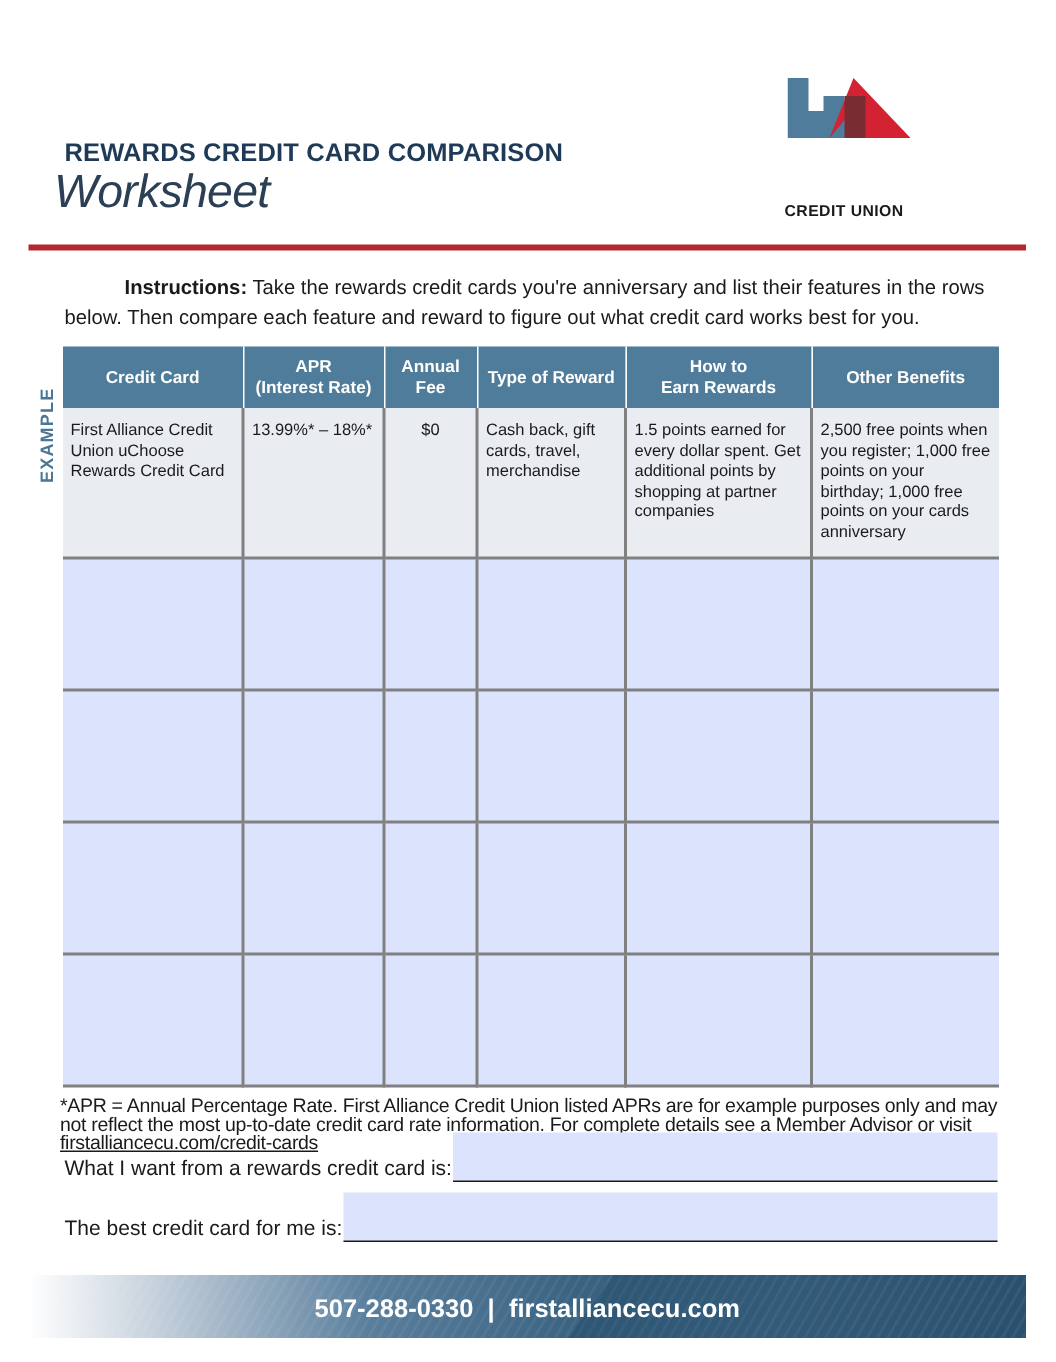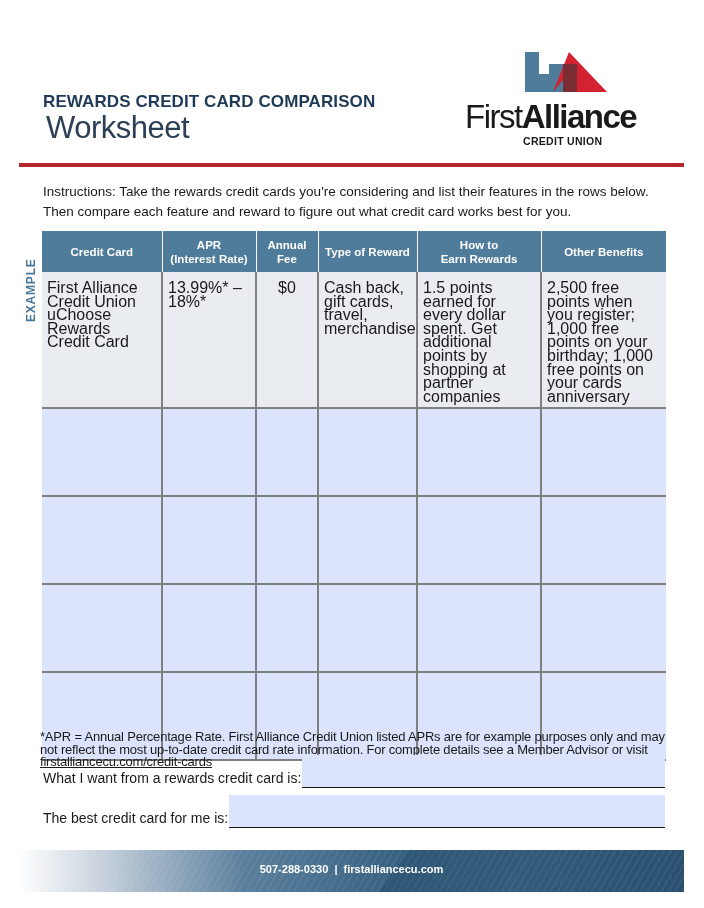--- a/index.html
+++ b/index.html
@@ -4,43 +4,43 @@
 <style>
   * { box-sizing: border-box; margin: 0; padding: 0; }
   html, body { width: 704px; height: 908px; background: #ffffff; overflow: hidden; }
   body { position: relative; font-family: "Liberation Sans", sans-serif; color: #1a1a1a; }
 
   .title-main {
     position: absolute; left: 43px; top: 92px;
     font-size: 17px; font-weight: bold; color: #1f3a56; letter-spacing: 0.1px;
   }
   .title-sub {
-    position: absolute; left: 46px; top: 110px;
+    position: absolute; left: 36px; top: 110px;
     font-size: 31px; font-weight: normal; color: #2b3f55; letter-spacing: -0.5px;
-    font-family: "Liberation Sans", sans-serif; -webkit-text-stroke: 0;
+    font-family: "Liberation Sans", sans-serif; font-style: italic; -webkit-text-stroke: 0;
   }
   .logo { position: absolute; left: 463px; top: 50px; width: 200px; height: 100px; }
   .logo-mark { position: absolute; left: 62px; top: 0; width: 82px; height: 42px; }
   .logo-word {
     position: absolute; left: 2px; top: 49px; font-size: 33px; line-height: 36px;
     color: #1a1a1a; letter-spacing: -1.5px; white-space: nowrap;
   }
   .logo-word .light { font-weight: normal; }
   .logo-word .heavy { font-weight: bold; }
   .logo-sub {
     position: absolute; left: 60px; top: 85px; font-size: 10.5px; font-weight: bold;
     color: #1a1a1a; letter-spacing: 0.3px;
   }
   .rule { position: absolute; left: 19px; top: 163px; width: 665px; height: 4px; background: #b3272d; }
 
   .instructions {
     position: absolute; left: 43px; top: 182px; width: 630px;
     font-size: 13.5px; line-height: 20px; color: #1a1a1a;
   }
-  .instructions b { font-weight: normal; }
+  .instructions b { font-weight: bold; margin-left: 40px; }
 
   .example-label {
     position: absolute; left: 24px; top: 322px; width: 20px;
     transform: rotate(-90deg); transform-origin: left top;
     font-size: 12px; font-weight: bold; color: #4a7797; letter-spacing: 0.8px;
     white-space: nowrap;
   }
 
   table.grid {
     position: absolute; left: 42px; top: 231px; width: 624px;
@@ -48,21 +48,21 @@
   }
   table.grid th {
     background: #4f7c9a; color: #ffffff; font-size: 11.5px; font-weight: bold;
     height: 41px; text-align: center; vertical-align: middle; line-height: 14px;
     border-left: 1px solid #ffffff; border-right: 1px solid #ffffff;
     padding: 0 2px;
   }
   table.grid th:first-child { border-left: none; margin-top: 33px; }
   table.grid th:last-child { border-right: none; }
   table.grid td {
-    border: 2px solid #808080; font-size: 16px; line-height: 13.6px; color: #1a1a1a;
+    border: 2px solid #808080; font-size: 11px; line-height: 13.6px; color: #1a1a1a;
     vertical-align: top; padding: 9px 5px 4px 5px;
   }
   table.grid tr.example td { background: #e9ecf1; height: 100px; }
   table.grid tr.example td:first-child { border-left: none; }
   table.grid tr.example td:last-child { border-right: none; margin-left: 28px; }
   table.grid tr.blank td { background: #dce3fd; height: 88px; }
   table.grid tr.blank td:first-child { border-left: none; }
   table.grid tr.blank td:last-child { border-right: none; }
   table.grid tr:first-child + tr td { border-top: none; }
   td.center { text-align: center; }
@@ -89,46 +89,43 @@
     content: ""; position: absolute; inset: 0;
     background: repeating-linear-gradient(120deg, rgba(255,255,255,0.05) 0 2px, rgba(255,255,255,0) 2px 6px);
   }
   .footer::after {
     content: ""; position: absolute; left: 360px; top: 0; width: 150px; height: 42px;
     background: linear-gradient(100deg, rgba(20,60,90,0.35), rgba(20,60,90,0));
     clip-path: polygon(20% 0, 100% 0, 80% 100%, 0 100%);
   }
   .footer-text {
     position: absolute; left: 0; right: 0; top: 13px; text-align: center;
-    color: #ffffff; font-size: 11px; font-weight: bold; z-index: 2;
+    color: #ffffff; font-size: 17px; font-weight: bold; z-index: 2;
   }
 </style>
 </head>
 <body>
 
 <div class="title-main">REWARDS CREDIT CARD COMPARISON</div>
 <div class="title-sub">Worksheet</div>
 
 <div class="logo">
   <svg class="logo-mark" viewBox="0 0 82 42" width="82" height="42">
     <polygon points="0,2 14,2 14,24 24,24 24,14 38,14 38,42 0,42" fill="#4f7c9a"></polygon>
     <polygon points="44,2 82,42 28,42" fill="#d32231"></polygon>
     <polygon points="38,14 52,14 52,42 28,42 38,30" fill="#7a2c33"></polygon>
     <polygon points="28,42 38,30 38,42" fill="#4f7c9a"></polygon>
   </svg>
-  <div class="logo-word">
-    <span class="light">First</span><span class="heavy">Alliance</span>
-  </div>
   <div class="logo-sub">CREDIT UNION</div>
 </div>
 
 <div class="rule"></div>
 
 <div class="instructions">
-  <b>Instructions:</b><span> Take the rewards credit cards you're considering and list their features in the rows below. Then compare each feature and reward to figure out what credit card works best for you.</span>
+  <b>Instructions:</b><span> Take the rewards credit cards you're anniversary and list their features in the rows below. Then compare each feature and reward to figure out what credit card works best for you.</span>
 </div>
 
 <div class="example-label">EXAMPLE</div>
 
 <table class="grid">
   <colgroup>
     <col style="width:120px">
       <col style="width:94px">
       <col style="width:62px">
     <col style="width:99px">

